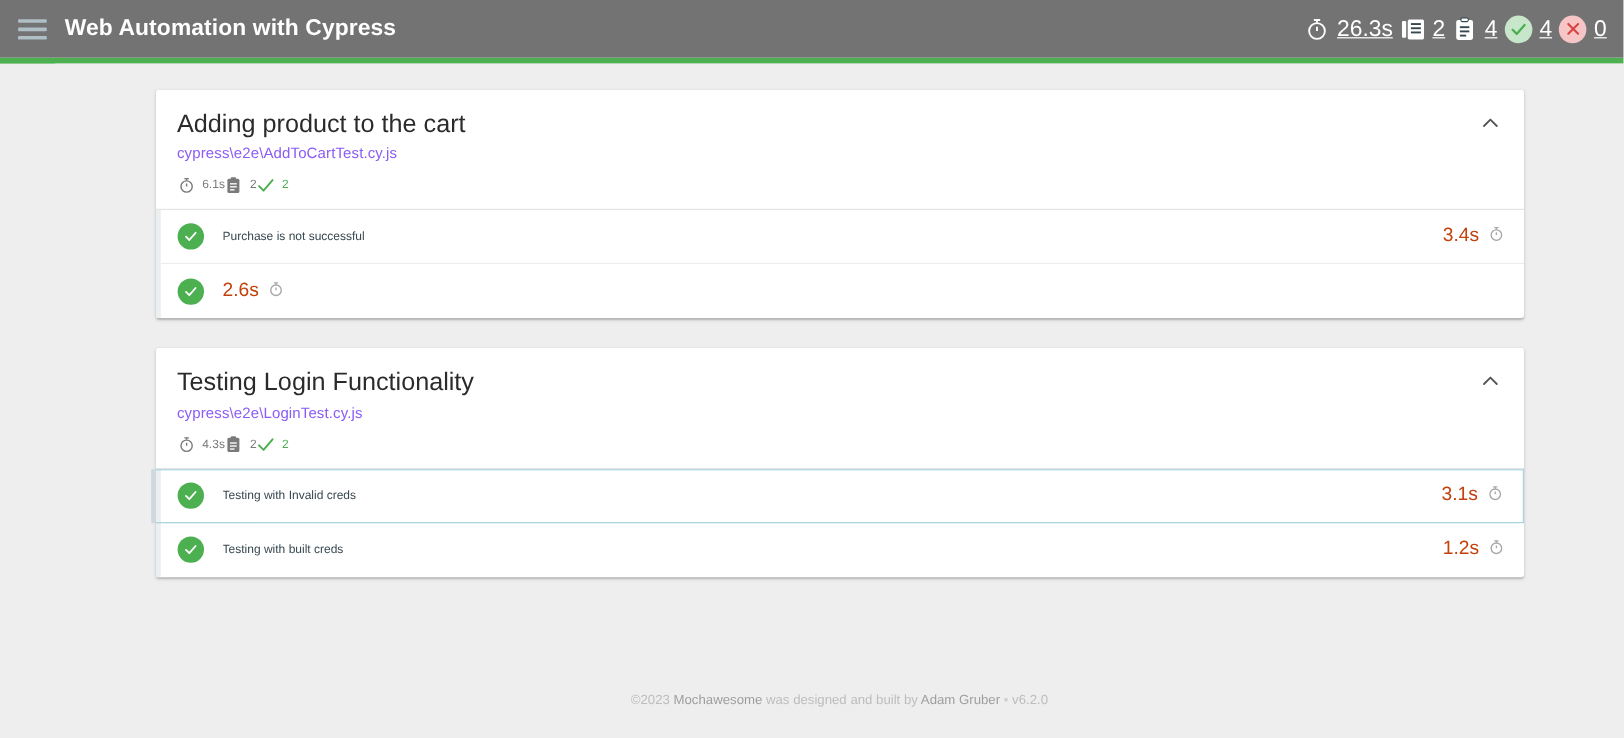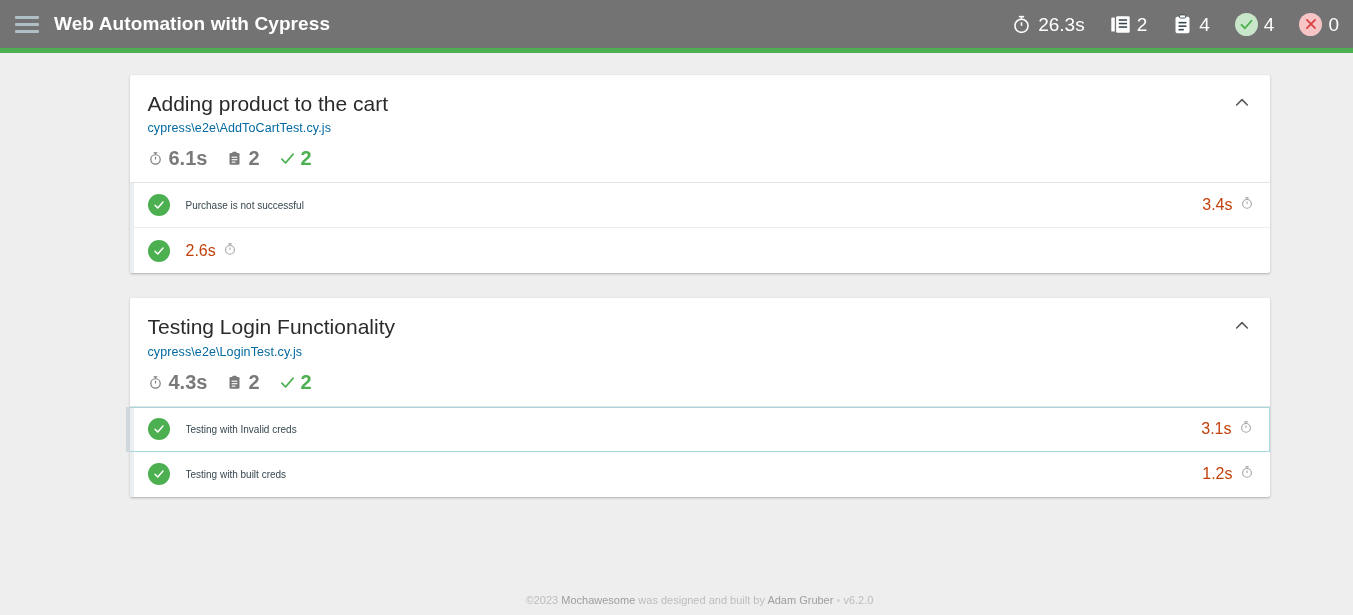--- a/index.html
+++ b/index.html
@@ -50,22 +50,23 @@
   .nav-title {
     font-size: 19px;
     font-weight: bold;
     letter-spacing: .1px;
     color: #ffffff;
     white-space: nowrap;
   }
   .nav-stats {
     display: flex;
     align-items: center;
-    gap: 25px;
+    gap: 6px;
     flex: 0 0 auto;
+    text-decoration: underline;
   }
   .nav-stat {
     display: flex;
     align-items: center;
     gap: 6px;
     font-size: 19px;
     color: #ffffff;
   }
   .nav-stat .num { line-height: 1; }
   .badge-circle {
@@ -114,31 +115,29 @@
   }
   .suite-title {
     font-size: 21px;
     color: #2b2b2b;
     font-weight: normal;
     margin: 0 0 4px 0;
     line-height: 1.25;
   }
   .suite-path {
     font-size: 12.5px;
-    color: #0369a1;
+    color: #8b5cf6;
     margin-bottom: 12px;
     letter-spacing: .1px;
   }
   .suite-stats {
     display: flex;
     align-items: center;
-    gap: 20px;
-    font-size: 20px;
+    font-size: 10px;
     color: #7a7a7a;
-    font-weight: bold;
   }
   .suite-stat { display: flex; align-items: center; gap: 6px; }
   .suite-stat.pass { color: #4caf50; }
   .collapse-toggle {
     position: absolute;
     top: 16px;
     right: 16px;
     width: 24px;
     height: 24px;
     display: flex;

